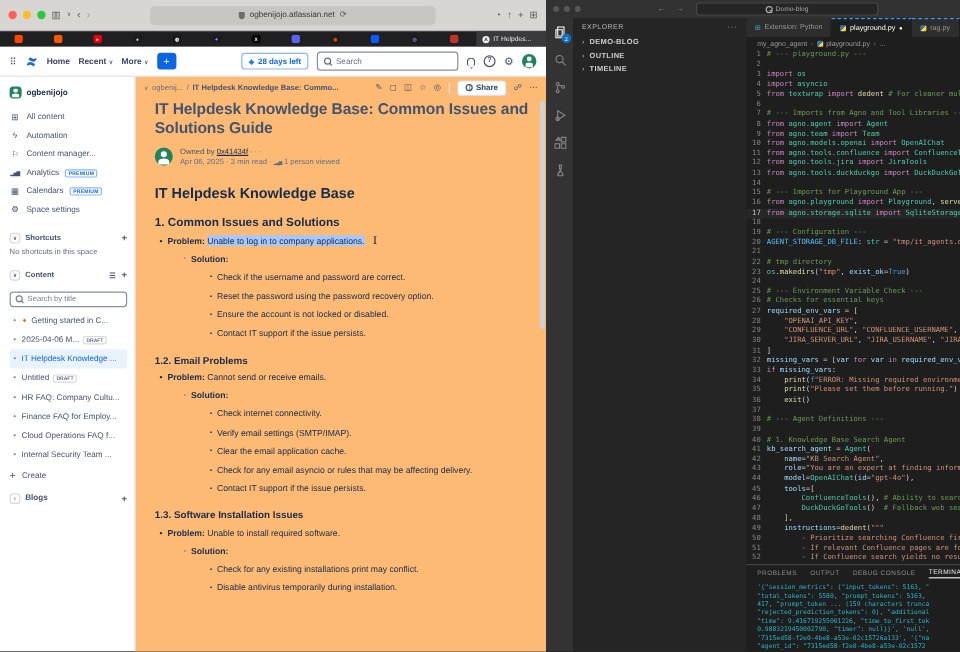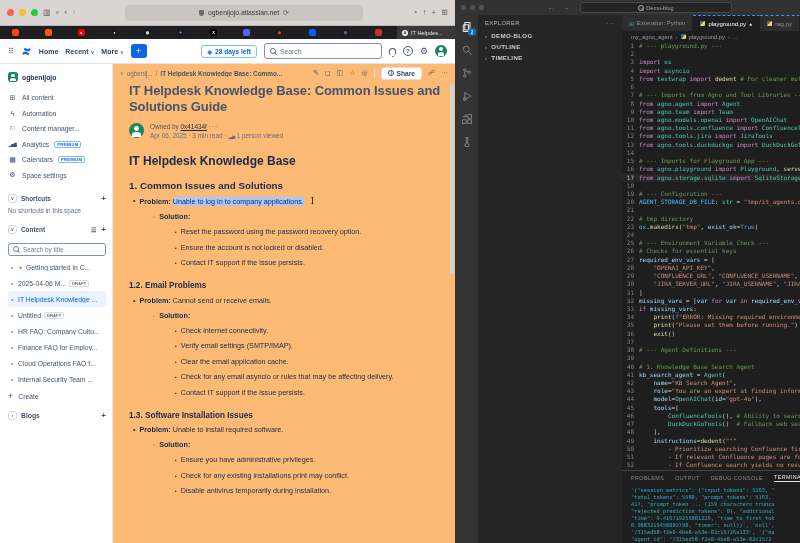--- a/index.html
+++ b/index.html
@@ -355,20 +355,24 @@
               <div class="li l1">
                 <span class="blt">•</span>
                 <span><b>Problem:</b> <span class="hl">Unable to log in to company applications.</span><span class="ibeam">I</span></span>
               </div>
               <div class="li l2">
                 <span class="blt">◦</span>
                 <b>Solution:</b>
               </div>
               <div class="li l3">
                 <span class="blt">▪</span>
+                <span>Check if the username and password are correct.</span>
+              </div>
+              <div class="li l3">
+                <span class="blt">▪</span>
                 <span>Reset the password using the password recovery option.</span>
               </div>
               <div class="li l3">
                 <span class="blt">▪</span>
                 <span>Ensure the account is not locked or disabled.</span>
               </div>
               <div class="li l3">
                 <span class="blt">▪</span>
                 <span>Contact IT support if the issue persists.</span>
               </div>
@@ -402,24 +406,20 @@
                 <span>Contact IT support if the issue persists.</span>
               </div>
               <div class="dh3">1.3. Software Installation Issues</div>
               <div class="li l1">
                 <span class="blt">•</span>
                 <span><b>Problem:</b> <span>Unable to install required software.</span></span>
               </div>
               <div class="li l2">
                 <span class="blt">◦</span>
                 <b>Solution:</b>
-              </div>
-              <div class="li l3">
-                <span class="blt">▪</span>
-                <span>Ensure you have administrative privileges.</span>
               </div>
               <div class="li l3">
                 <span class="blt">▪</span>
                 <span>Check for any existing installations print may conflict.</span>
               </div>
               <div class="li l3">
                 <span class="blt">▪</span>
                 <span>Disable antivirus temporarily during installation.</span>
               </div>
             </div>

